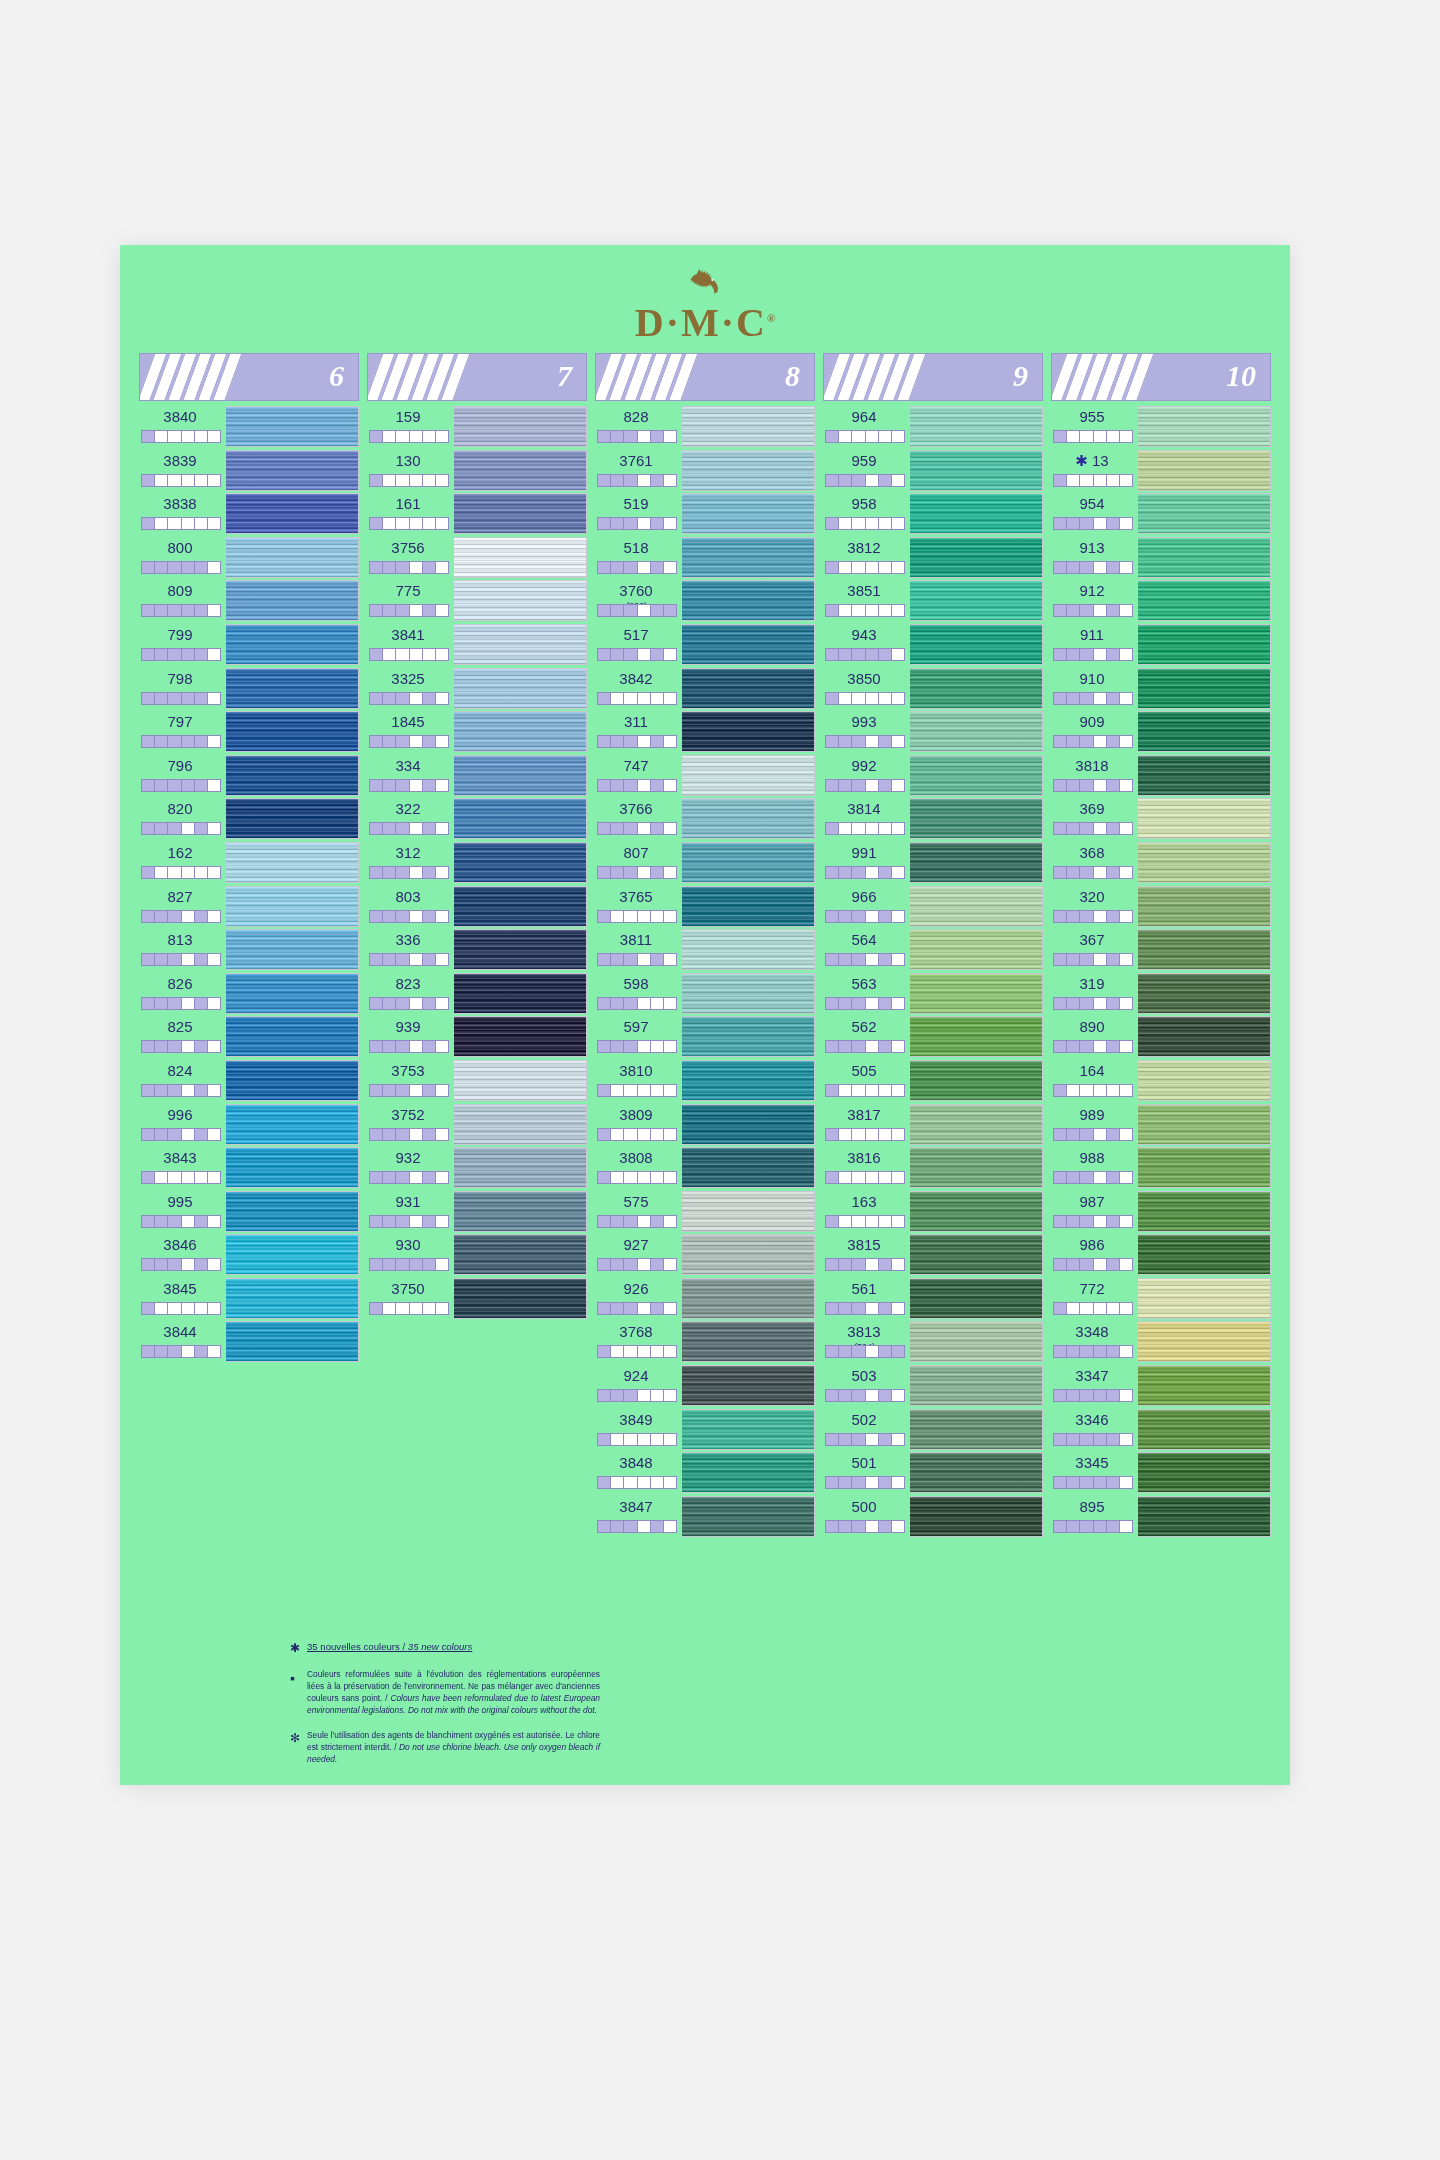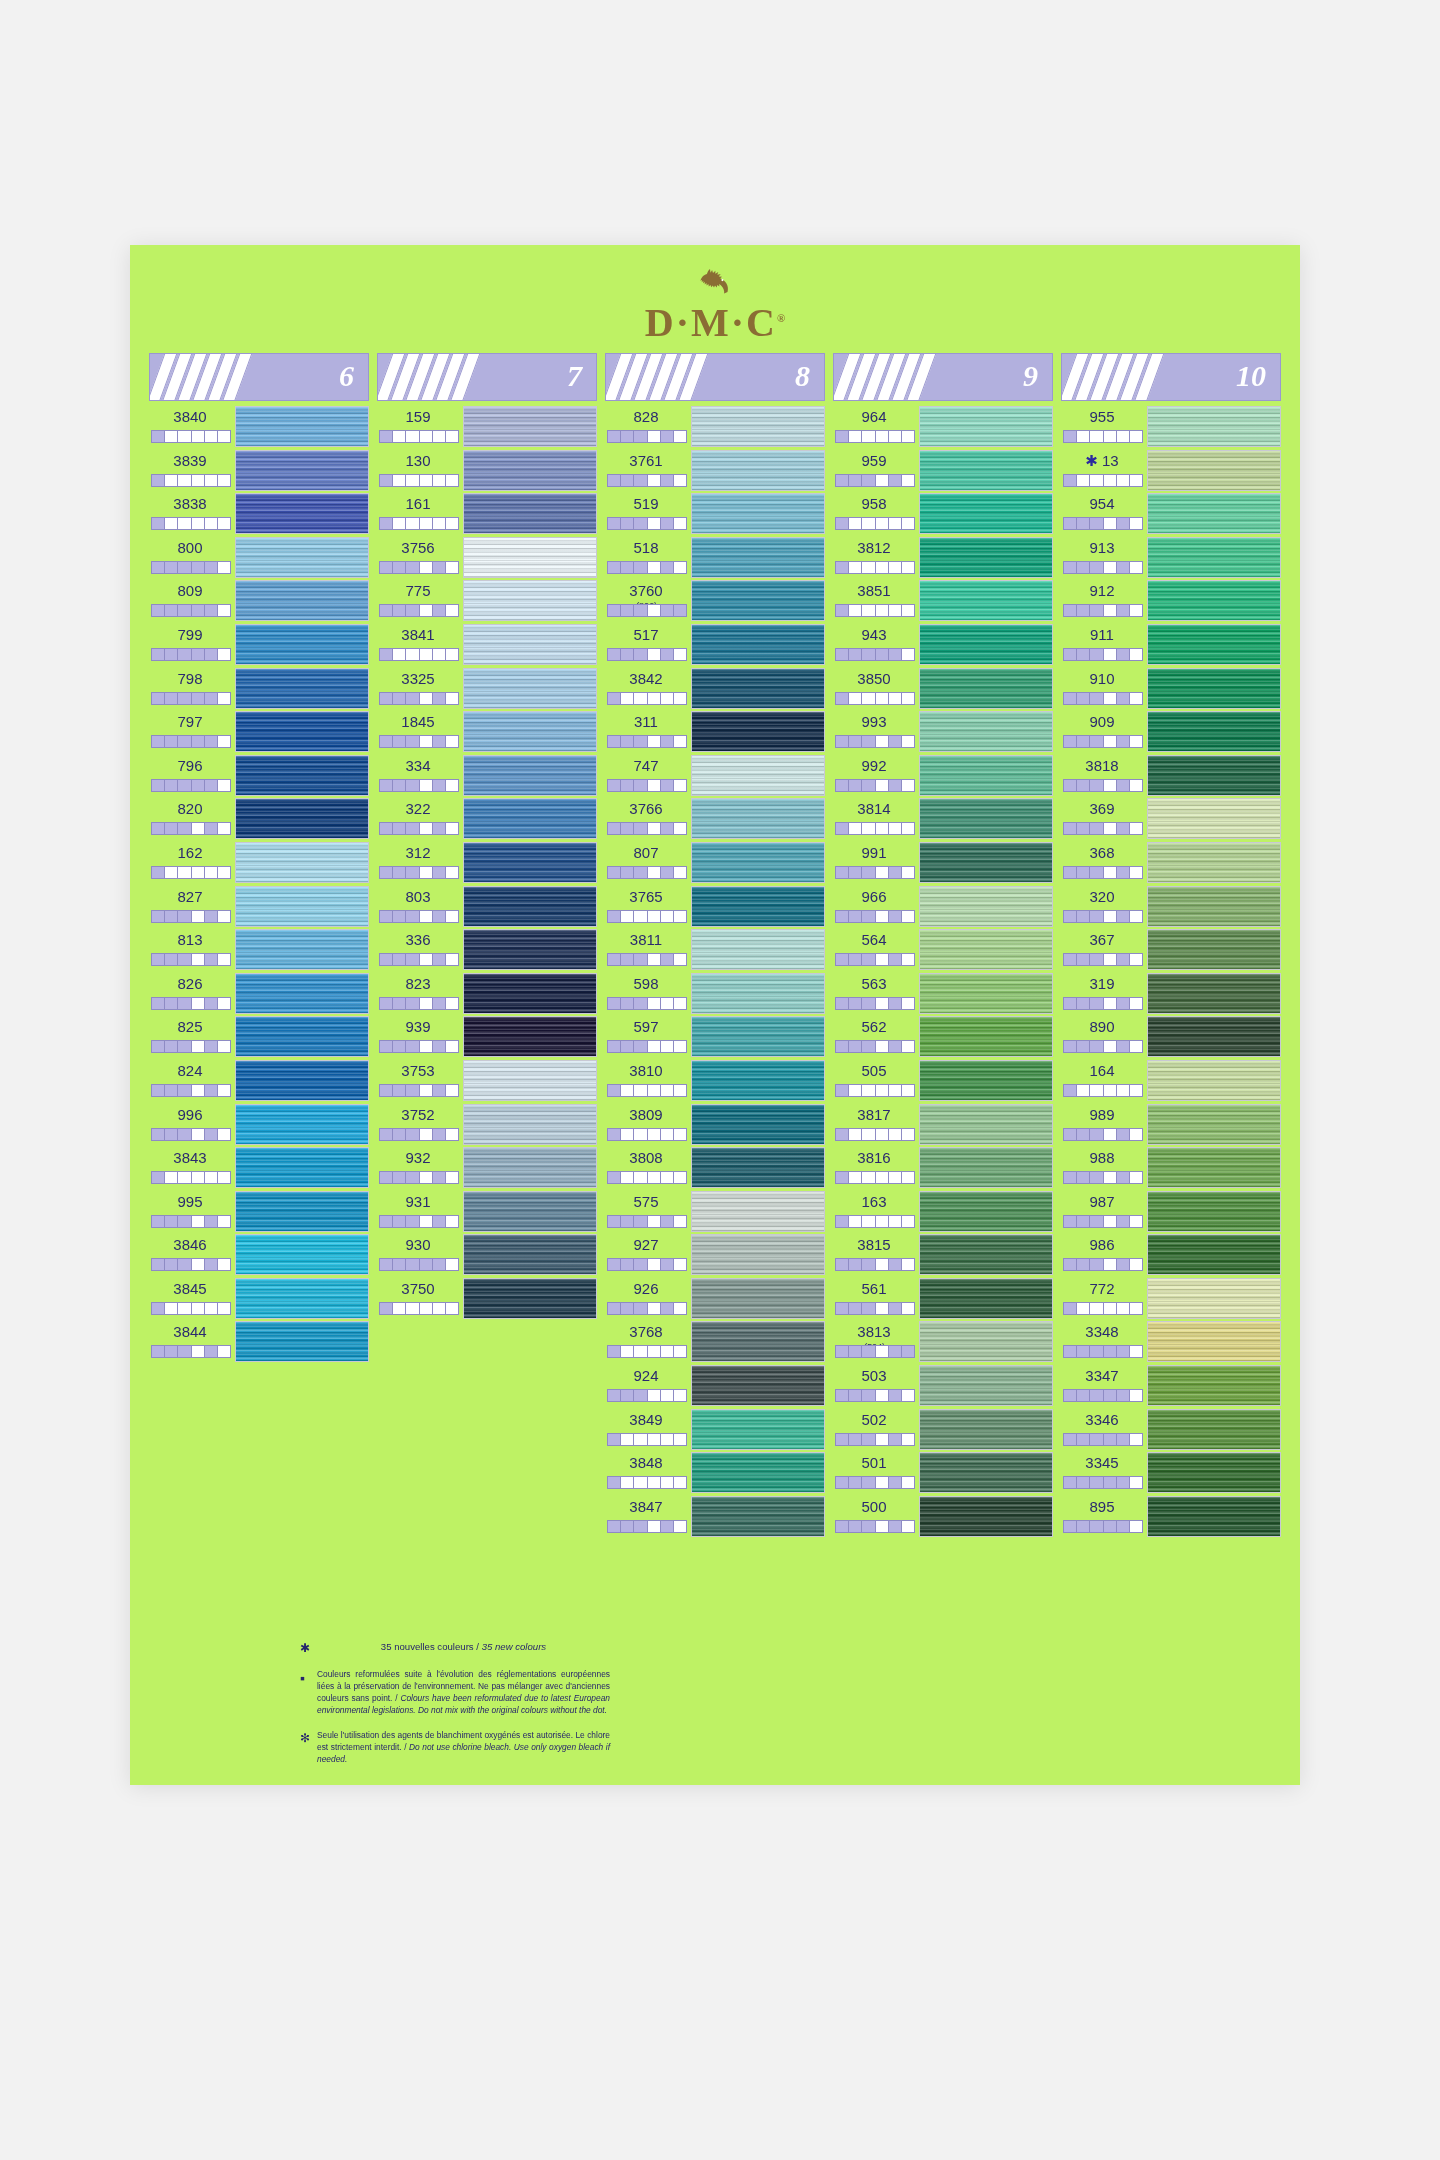--- a/index.html
+++ b/index.html
@@ -5,23 +5,23 @@
 <style>
   html,body{margin:0;padding:0;}
   body{
     width:1440px;height:2160px;
     background:#f2f2f2;
     font-family:"Liberation Sans", sans-serif;
     overflow:hidden;
   }
   .page-wrap{
     position:absolute;
-    left:130px; top:245px;
+    left:120px; top:245px;
     width:1170px; height:1540px;
-    background:#bef264;
+    background:#86efac;
     box-shadow:0 2px 22px rgba(0,0,0,0.10);
   }
   
   .logo-block{
     position:absolute; left:0; top:22px; width:100%;
     text-align:center;
   }
   .logo-horse{display:block;margin:0 auto 2px auto;}
   .logo-word{
     font-family:"Liberation Serif", serif;
@@ -132,21 +132,21 @@
   }
   .leg-mark{
     flex:0 0 17px; font-size:12px; line-height:1.35;
     color:#26266b; text-align:left;
   }
   .leg-mark.dot{ font-size:14px; }
   .leg-txt{
     flex:1 1 auto; font-size:8.4px; line-height:1.42;
     text-align:justify;
   }
-  .leg-txt.big{ font-size:9.6px; text-align:center; }
+  .leg-txt.big{ font-size:9.6px; text-align:left;text-decoration:underline; }
   .leg-txt i{ font-style:italic; }
 </style>
 </head>
 <body>
 
 <div class="page-wrap">
 
   <div class="logo-block">
     <svg class="logo-horse" width="44" height="34" viewBox="0 0 44 34">
       <path fill="#8a6d34" d="M17 2c-1.6 1.4-2.6 3.2-3.1 5.1-1.9.5-3.6 1.6-4.8 3.1-1 1.2-1.5 2.5-1.6 3.8l1.6-1.2-.4 2.4 1.7-1.4-.3 2.5 1.8-1.3-.2 2.4 1.8-1.3.1 2.4 1.8-1.4.4 2.4 1.7-1.6.8 2.4 1.4-1.9 1.3 2.2 1-2.1 1.8 1.9.4-2.3 2.2 1.4-.2-2.4c1.9 1.2 3.4 2.9 4.3 5 .6 1.4.8 2.9.7 4.3l3.3-1.5c.8-2.7.5-5.6-.9-8.1-1.4-2.6-3.7-4.6-6.4-5.6l1.9-1.5-3.4-.3 2-2.3-3.4.7 1-2.8-3 1.7.1-3-2.4 2.3-.9-3.1-1.6 2.9z"></path>

